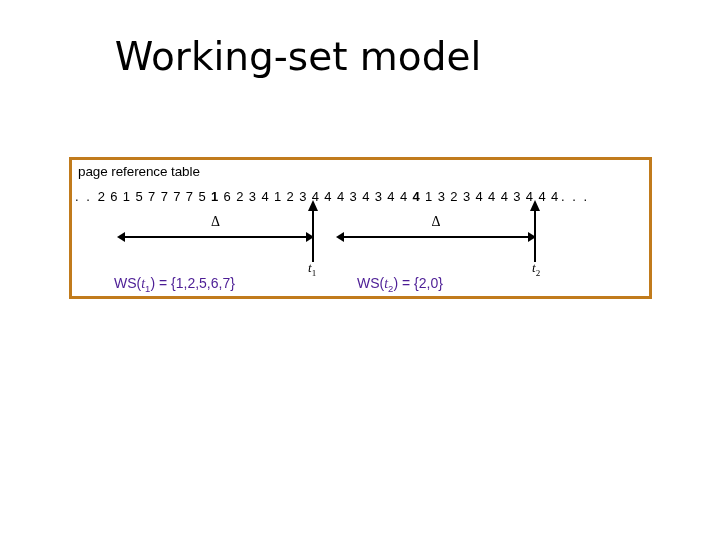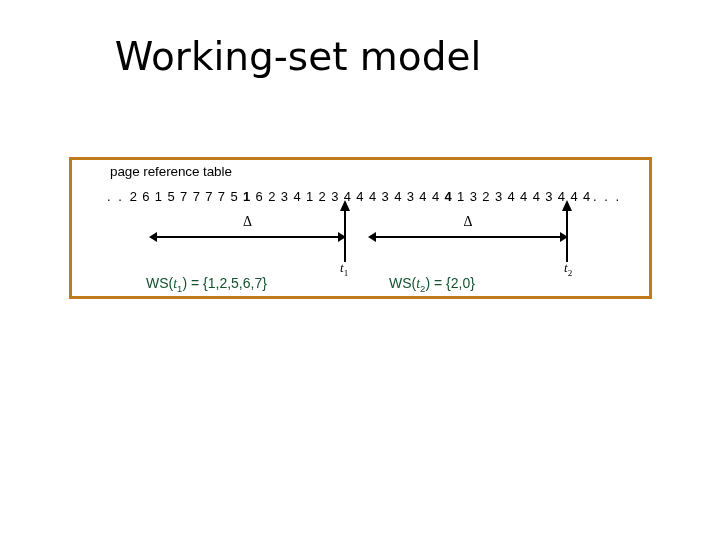--- a/index.html
+++ b/index.html
@@ -40,21 +40,20 @@
     height: 142px;
     background: #ffffff;
     border: 3px solid #c17b1c;
     box-sizing: border-box;
   }
 
   .figure-inner {
     position: relative;
     width: 100%;
     height: 100%;
-    margin-left: 32px;
   }
 
   
   .prt-label {
     position: absolute;
     left: 6px;
     top: 4px;
     font-family: "Liberation Sans", sans-serif;
     font-size: 13.5px;
     font-weight: 400;
@@ -168,21 +167,21 @@
     font-size: 14px;
     color: #000000;
   }
 
   
   .ws-eq {
     position: absolute;
     top: 115px;
     font-family: "Liberation Sans", sans-serif;
     font-size: 14px;
-    color: #14532d;
+    color: #4c1d95;
     white-space: nowrap;
     text-align: right;
   }
   .ws-eq .var {
     font-family: "Liberation Serif", serif;
     font-style: italic;
   }
   .ws-eq sub {
     font-size: 9.5px;
     font-style: normal;

